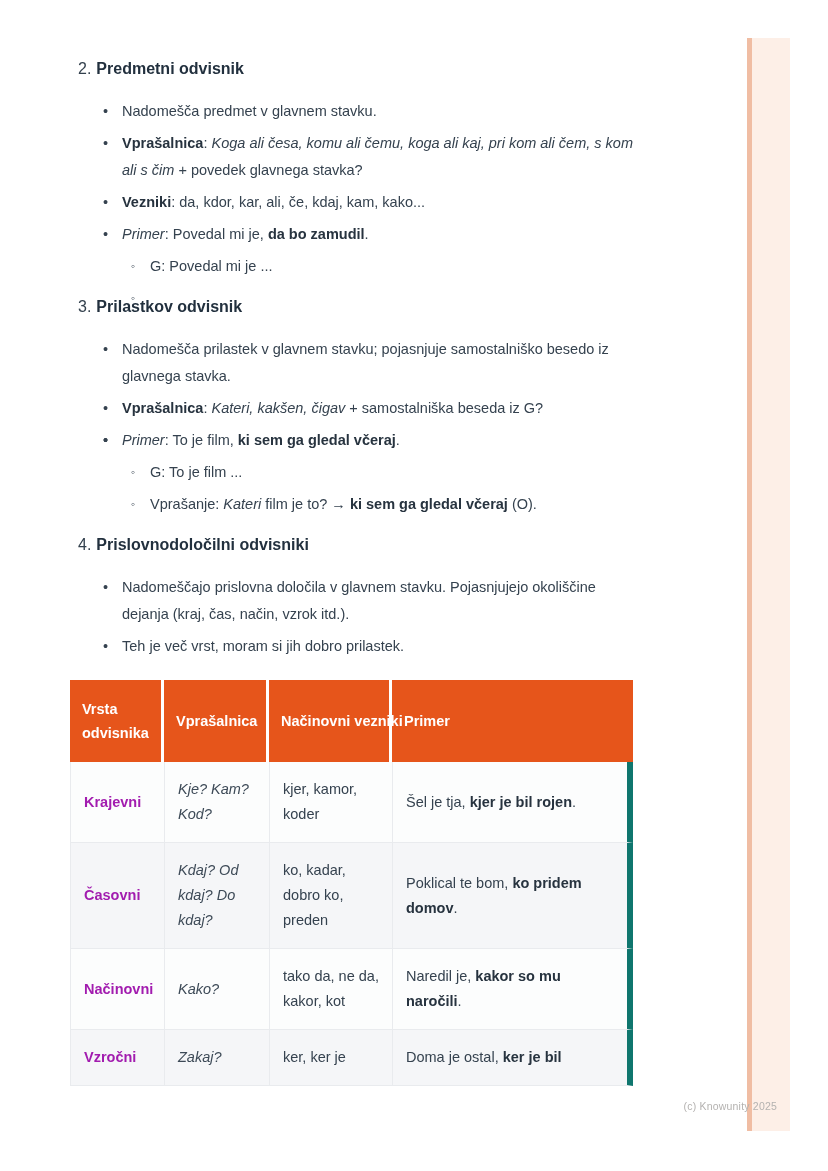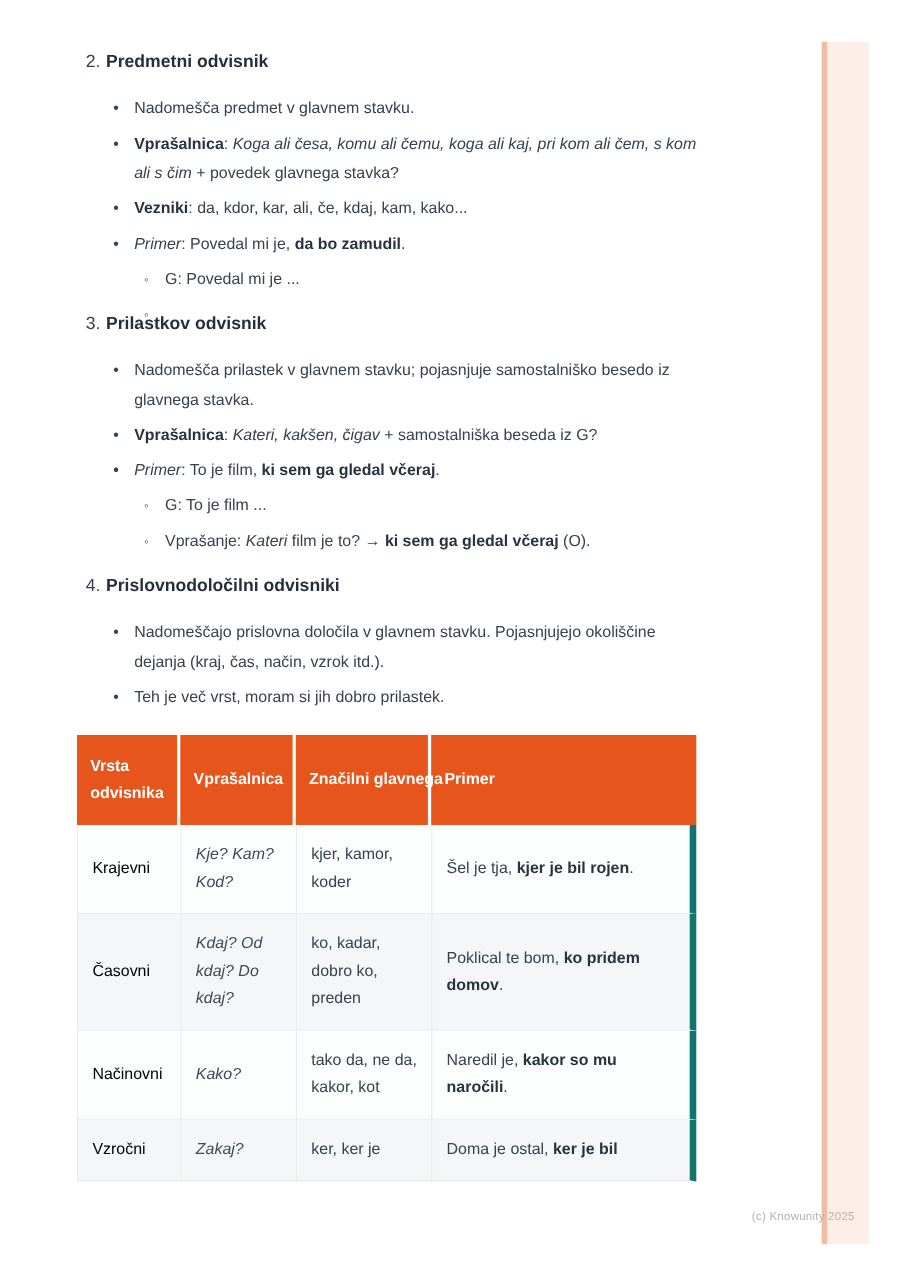--- a/index.html
+++ b/index.html
@@ -9,21 +9,21 @@
     font-family:"Liberation Sans", sans-serif; color:#33404d;
   }
   .stripe {
     position:absolute; left:747px; top:38px; width:43px; height:1093px;
     background:#fdefe7; border-left:5px solid #f0bda3;
   }
   .copyright {
     position:absolute; top:1100px; right:51px; font-size:10.5px;
     color:#b4b2b0; z-index:3; letter-spacing:.2px;
   }
-  .content { position:absolute; left:70px; top:30px; width:566px; z-index:2; }
+  .content { position:absolute; left:70px; top:42px; width:566px; z-index:2; }
   .sec-h { padding-left:8px; margin:16px 0 18px 0; font-size:16px; line-height:22px; }
   .sec-num { font-weight:400; color:#33404d; margin-right:5px; }
   .sec-title { font-weight:700; color:#22303e; }
   ul.items { list-style:none; }
   ul.items li { position:relative; margin-bottom:5px; font-size:14.5px; line-height:27px; color:#35424f; }
   li.lvl1 { padding-left:52px; }
   li.lvl1 > .marker { position:absolute; left:33px; top:0; color:#35424f; }
   li.lvl2 { padding-left:80px; }
   li.lvl2 > .marker { position:absolute; left:61px; top:0; font-size:12px; color:#35424f; }
   .b { font-weight:700; color:#27333f; }
@@ -38,21 +38,21 @@
   }
   thead th:last-child { border-right:none; }
   thead th:nth-child(3) { white-space:nowrap; }
   tbody td {
     background:#fcfdfd; border-left:1px solid #e9ebee; border-bottom:1px solid #e9ebee;
     padding:15px 12px 15px 13px; font-size:14.5px; line-height:25px; vertical-align:middle;
     color:#35424f;
   }
   tbody td:last-child { border-right:6px solid #0f766e; }
   tbody tr:nth-child(even) td { background:#f5f6f8; }
-  td.c-type { font-weight:400; color:#000000; }
+  td.c-type { font-weight:700; color:#a21caf; }
   td.c-q { font-style:italic; color:#3d4a57; }
 </style>
 </head>
 <body>
 
 <div class="content">
   <div id="sections">
       <section class="sec">
     <div class="sec-h">
       <span class="sec-num">2.</span><span class="sec-title">Predmetni odvisnik</span>
@@ -122,21 +122,21 @@
       <colgroup>
           <col class="c1">
           <col class="c2">
           <col class="c3">
           <col class="c4">
         </colgroup>
       <thead>
           <tr id="thead-row">
             <th>Vrsta odvisnika</th>
             <th>Vprašalnica</th>
-            <th>Značilni glavnega</th>
+            <th>Načinovni vezniki</th>
             <th>Primer</th>
           </tr>
         </thead>
       <tbody id="tbody">
           <tr>
             <td class="c-type">Krajevni</td>
             <td class="c-q">Kje? Kam? Kod?</td>
             <td class="c-conj">kjer, kamor, koder</td>
             <td class="c-ex"><span>Šel je tja, </span><span class="b">kjer je bil rojen</span><span>.</span></td>
           </tr>

